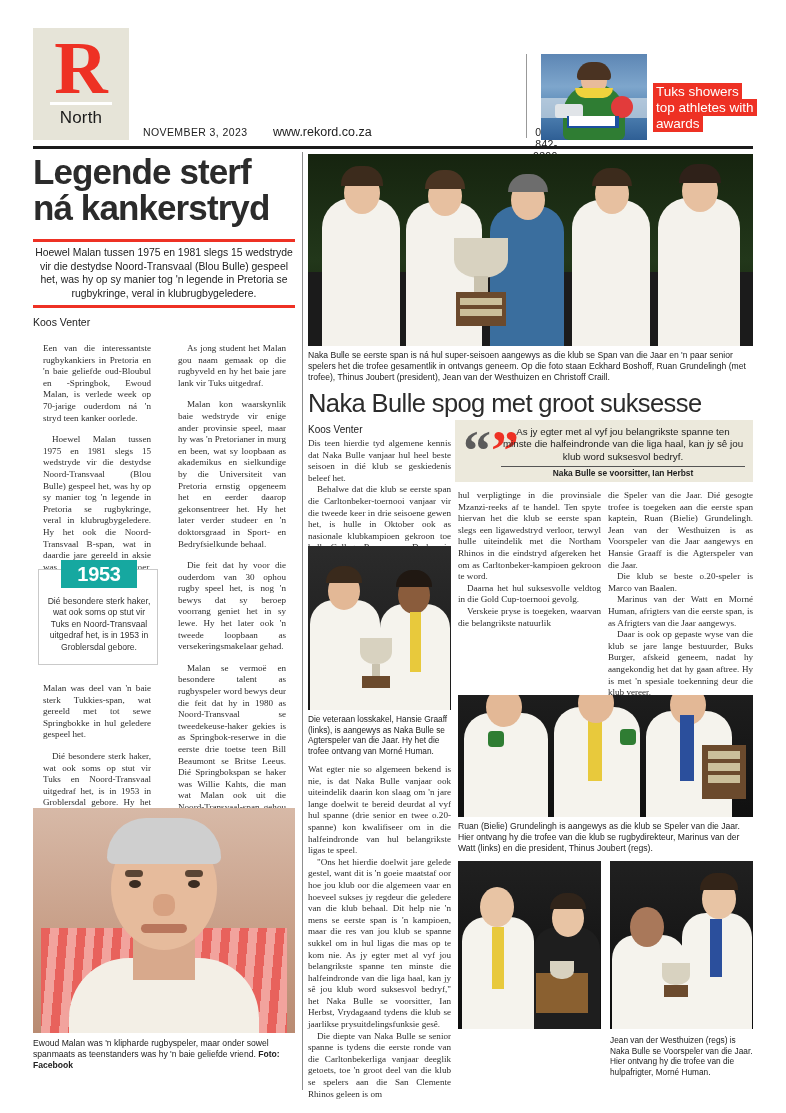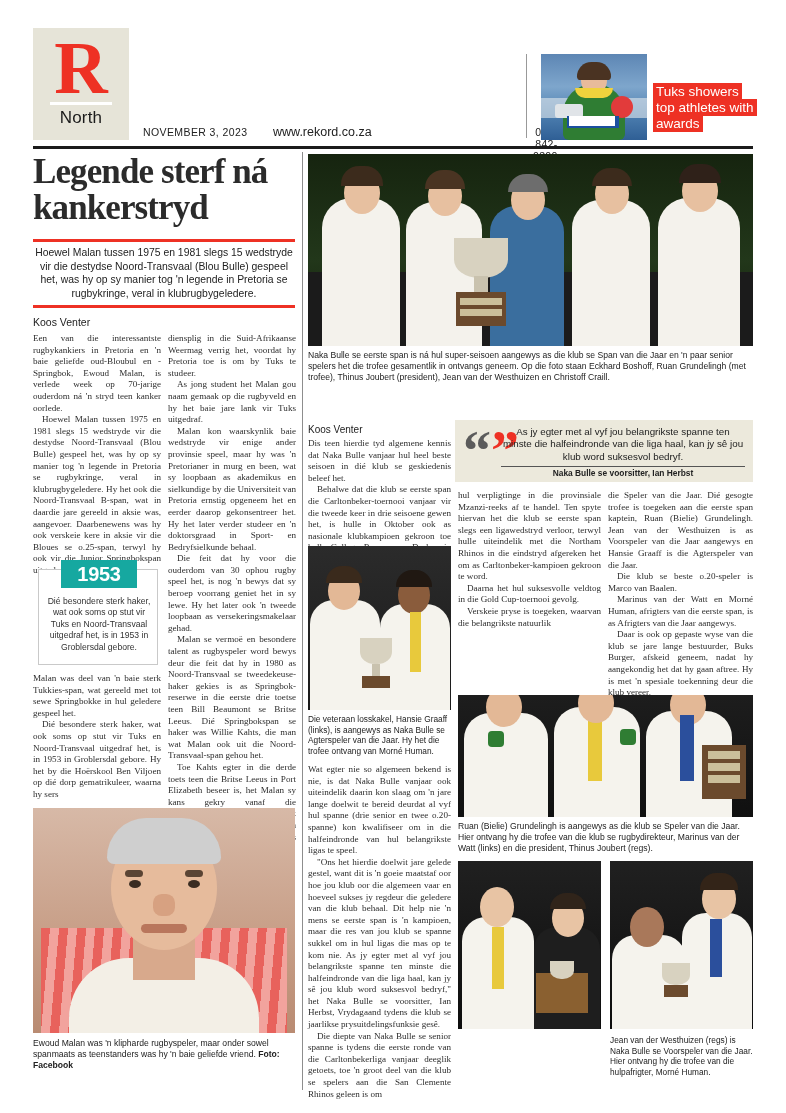--- a/index.html
+++ b/index.html
@@ -52,39 +52,39 @@
     font-family:"Liberation Sans",sans-serif;font-size:13.5px;line-height:16px;
     color:#fff;
   }
   .promo-teaser span{background:#ee3124;padding:1px 3px;box-decoration-break:clone;-webkit-box-decoration-break:clone;}
   .mast-rule{position:absolute;left:33px;top:146px;width:720px;height:3px;background:#1b1b1b;}
   .vert-rule{position:absolute;left:302px;top:152px;width:1px;height:938px;background:#8d8d8d;}
 
   
   .lead-head{
     position:absolute;left:33px;top:154px;width:262px;
-    font-family:Liberation Serif, serif;font-weight:bold;color:#2b2b2b;
+    font-family:Liberation Sans, sans-serif;font-weight:bold;color:#2b2b2b;
     font-size:35px;line-height:36px;letter-spacing:-.9px;
   }
   .lead-rule-top{position:absolute;left:33px;top:239px;width:262px;height:3px;background:#ee3124;}
   .lead-rule-bot{position:absolute;left:33px;top:305px;width:262px;height:3px;background:#ee3124;}
   .standfirst{
     position:absolute;left:35px;top:246px;width:258px;
     font-family:"Liberation Sans",sans-serif;font-size:10.4px;line-height:13.5px;
     color:#222;text-align:center;
   }
   .byline-left{
     position:absolute;left:33px;top:316px;
     font-family:"Liberation Sans",sans-serif;font-size:10.5px;color:#222;
   }
   .lcol{
     position:absolute;font-family:"Liberation Serif",serif;font-size:9.1px;
     line-height:11.6px;color:#2d2d2d;text-align:justify;
   }
-  .lcol p{margin:0;text-indent:9px;}
+  .lcol p{margin:10px;text-indent:9px;}
   .lcol p.first{text-indent:0;}
   #lcol1{left:33px;top:333px;width:128px;}
   #lcol1b{left:33px;top:673px;width:128px;}
   #lcol2{left:168px;top:333px;width:128px;}
 
   .year-box{
     position:absolute;left:38px;top:569px;width:120px;height:96px;
     border:1px solid #c9c9c9;background:#fff;box-sizing:border-box;
   }
   .year-tag{
@@ -243,21 +243,20 @@
 
   <div class="lcol" id="lcol1">
       <p class="first">Een van die interessantste rugbykankiers in Pretoria en 'n baie geliefde oud-Bloubul en -Springbok, Ewoud Malan, is verlede week op 70-jarige ouderdom ná 'n stryd teen kanker oorlede.</p>
       <p>Hoewel Malan tussen 1975 en 1981 slegs 15 wedstryde vir die destydse Noord-Transvaal (Blou Bulle) gespeel het, was hy op sy manier tog 'n legende in Pretoria se rugbykringe, veral in klubrugbygeledere. Hy het ook die Noord-Transvaal B-span, wat in daardie jare gereeld in aksie was, aangevoer. Daarbenewens was hy ook verskeie kere in aksie vir die Bloues se o.25-span, terwyl hy ook vir die Junior Springbokspan uitgedraf het.</p>
     </div>
   <div class="lcol" id="lcol1b">
       <p class="first">Malan was deel van 'n baie sterk Tukkies-span, wat gereeld met tot sewe Springbokke in hul geledere gespeel het.</p>
       <p>Dié besondere sterk haker, wat ook soms op stut vir Tuks en Noord-Transvaal uitgedraf het, is in 1953 in Groblersdal gebore. Hy het by die Hoërskool Ben Viljoen op dié dorp gematrikuleer, waarna hy sers</p>
     </div>
   <div class="lcol" id="lcol2">
-      <p class="first">diensplig in die Suid-Afrikaanse Weermag verrig het, voordat hy Pretoria toe is om by Tuks te studeer.</p>
       <p>As jong student het Malan gou naam gemaak op die rugbyveld en hy het baie jare lank vir Tuks uitgedraf.</p>
       <p>Malan kon waarskynlik baie wedstryde vir enige ander provinsie speel, maar hy was 'n Pretorianer in murg en been, wat sy loopbaan as akademikus en sielkundige by die Universiteit van Pretoria ernstig opgeneem het en eerder daarop gekonsentreer het. Hy het later verder studeer en 'n doktorsgraad in Sport- en Bedryfsielkunde behaal.</p>
       <p>Die feit dat hy voor die ouderdom van 30 ophou rugby speel het, is nog 'n bewys dat sy beroep voorrang geniet het in sy lewe. Hy het later ook 'n tweede loopbaan as versekeringsmakelaar gehad.</p>
       <p>Malan se vermoë en besondere talent as rugbyspeler word bewys deur die feit dat hy in 1980 as Noord-Transvaal se tweedekeuse-haker gekies is as Springbok-reserwe in die eerste drie toetse teen Bill Beaumont se Britse Leeus. Dié Springbokspan se haker was Willie Kahts, die man wat Malan ook uit die Noord-Transvaal-span gehou het.</p>
       <p>Toe Kahts egter in die derde toets teen die Britse Leeus in Port Elizabeth beseer is, het Malan sy kans gekry vanaf die plaasvervangerbank. Daarna het hy in die vierde en laaste toets in die beginspan teen die Leeus uitgedraf.</p>
     </div>
 
   <div class="year-box">
     <div class="year-tag">1953</div>
     <div class="year-text">Dié besondere sterk haker, wat ook soms op stut vir Tuks en Noord-Transvaal uitgedraf het, is in 1953 in Groblersdal gebore.</div>
@@ -301,20 +300,21 @@
     <div class="ph head" style="left:374px;top:16px;width:36px;height:42px;background:#e7c0a0;"></div>
     <div class="ph" style="left:371px;top:10px;width:42px;height:19px;background:#2f2119;border-radius:18px 18px 0 0;"></div>
     <div class="ph trophy-cup" style="left:146px;top:84px;width:54px;height:40px;"></div>
     <div class="ph trophy-stem" style="left:166px;top:122px;width:14px;height:18px;"></div>
     <div class="ph trophy-base" style="left:148px;top:138px;width:50px;height:34px;"></div>
     <div class="ph" style="left:152px;top:144px;width:42px;height:7px;background:#cbbf9a;"></div>
     <div class="ph" style="left:152px;top:155px;width:42px;height:7px;background:#cbbf9a;"></div>
   </div>
   <div class="cap-team">Naka Bulle se eerste span is ná hul super-seisoen aangewys as die klub se Span van die Jaar en 'n paar senior spelers het die trofee gesamentlik in ontvangs geneem. Op die foto staan Eckhard Boshoff, Ruan Grundelingh (met trofee), Thinus Joubert (president), Jean van der Westhuizen en Christoff Craill.</div>
 
+  <div class="naka-head">Naka Bulle spog met groot suksesse</div>
   <div class="byline-right">Koos Venter</div>
 
   <div class="pullquote">
     <div class="pq-mark">“<span class="red">”</span></div>
     <div class="pq-text">As jy egter met al vyf jou belangrikste spanne ten minste die halfeindronde van die liga haal, kan jy sê jou klub word suksesvol bedryf.</div>
     <div class="pq-rule"></div>
     <div class="pq-attr">Naka Bulle se voorsitter, Ian Herbst</div>
   </div>
 
   <div class="rcol" id="rcol1">

